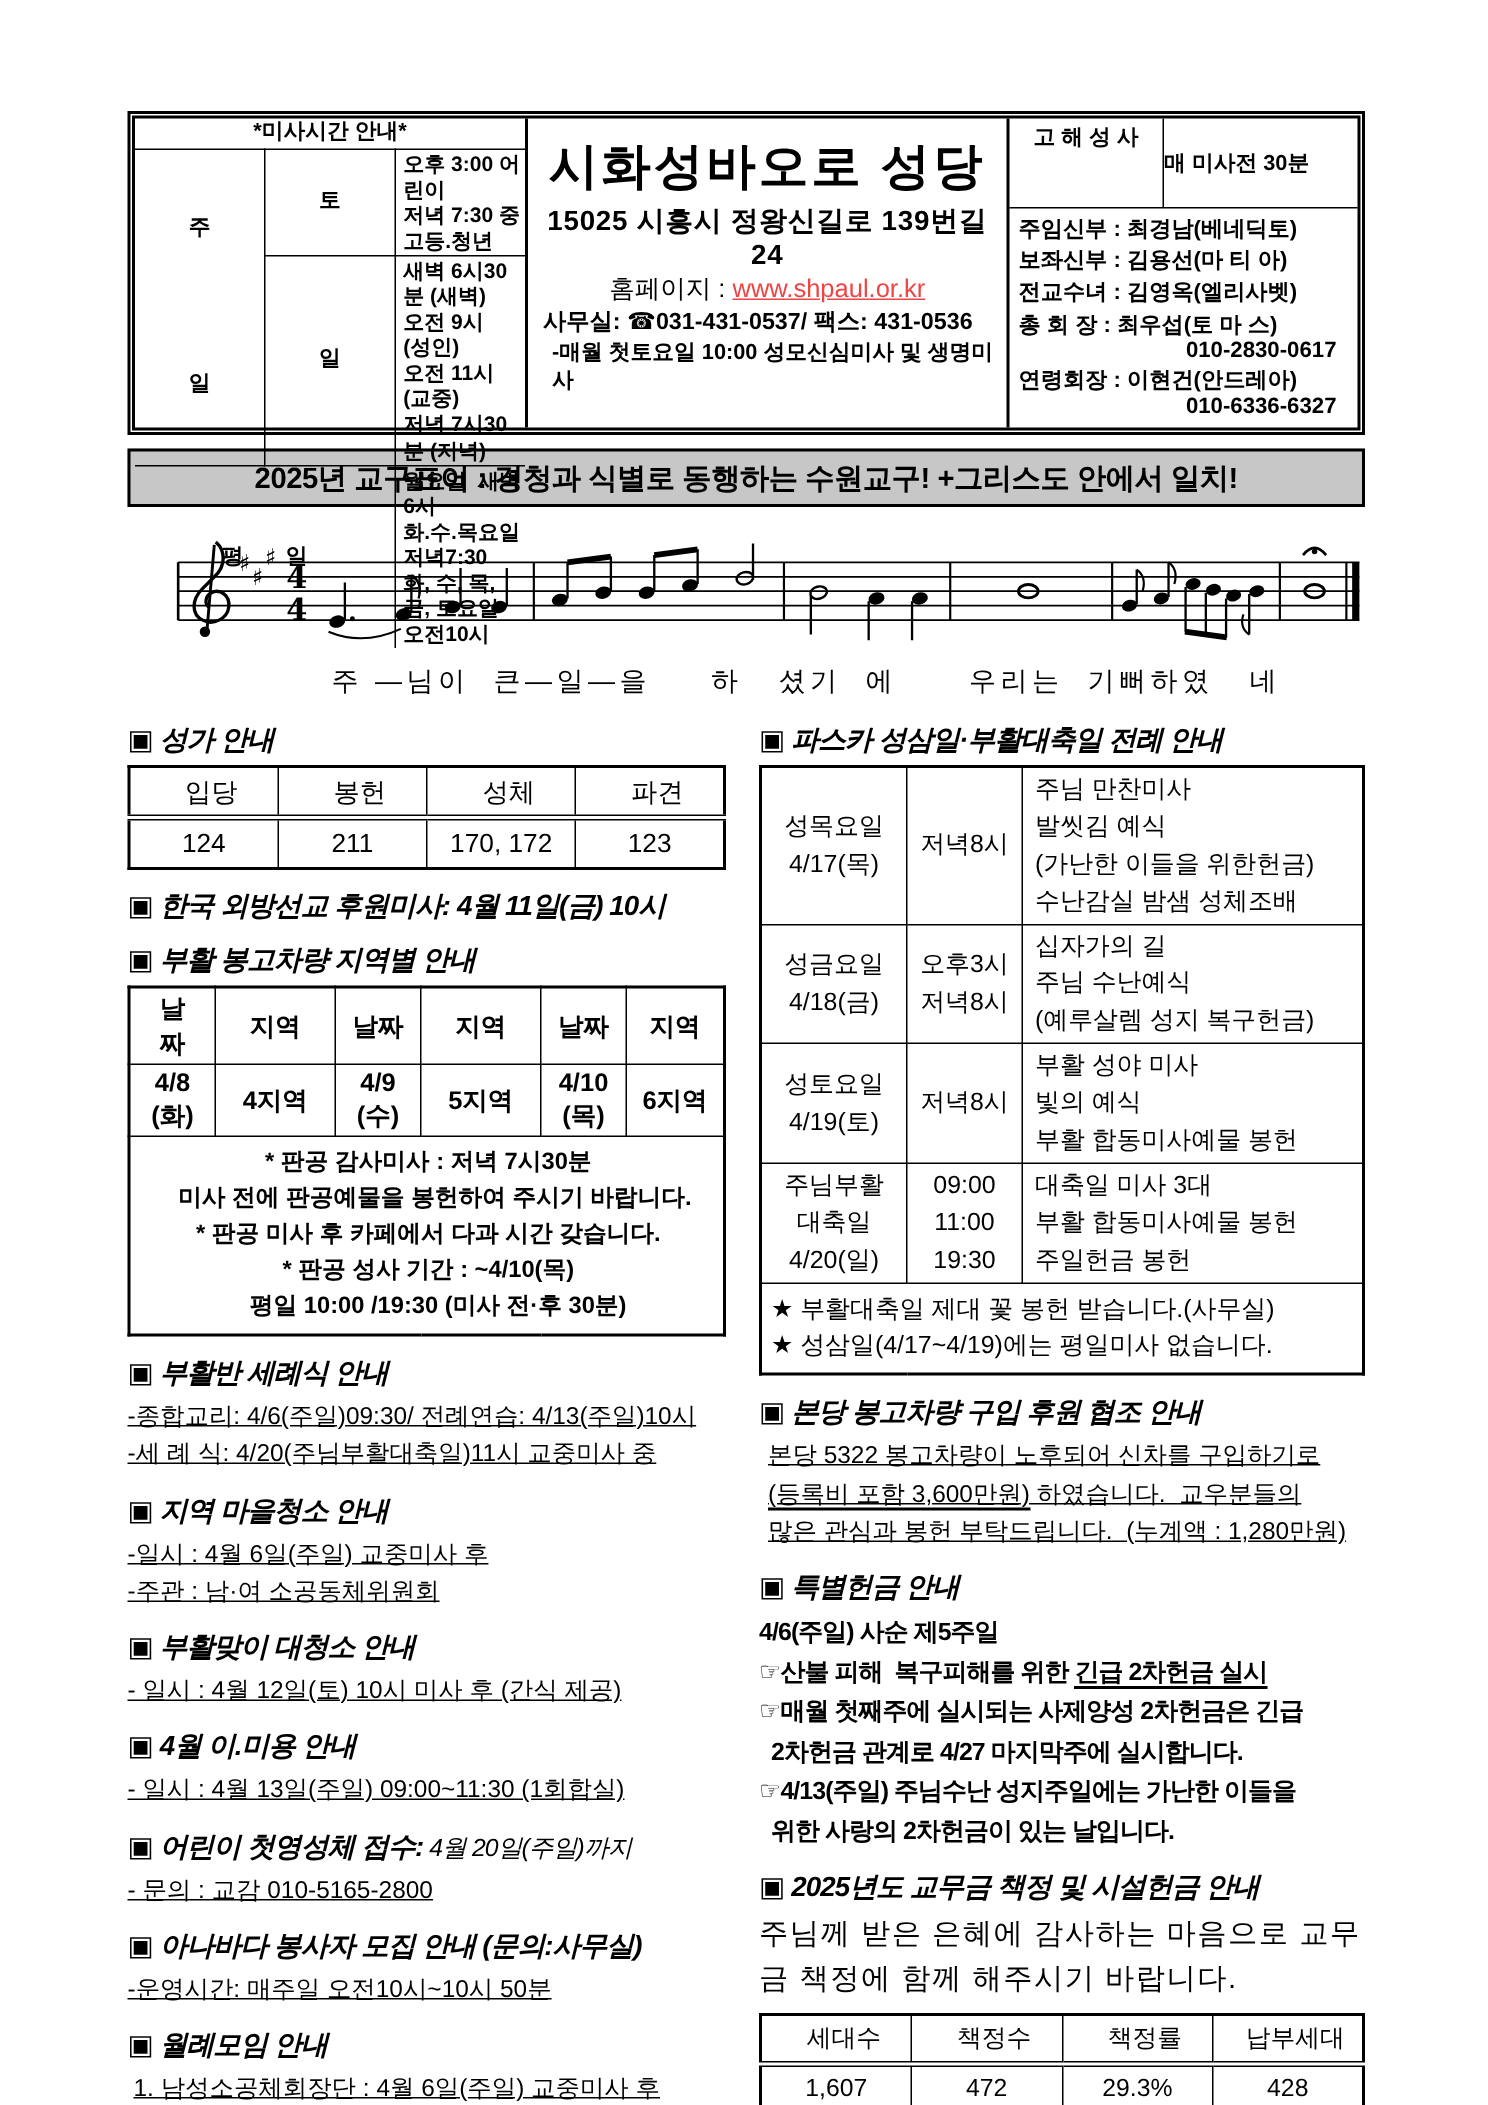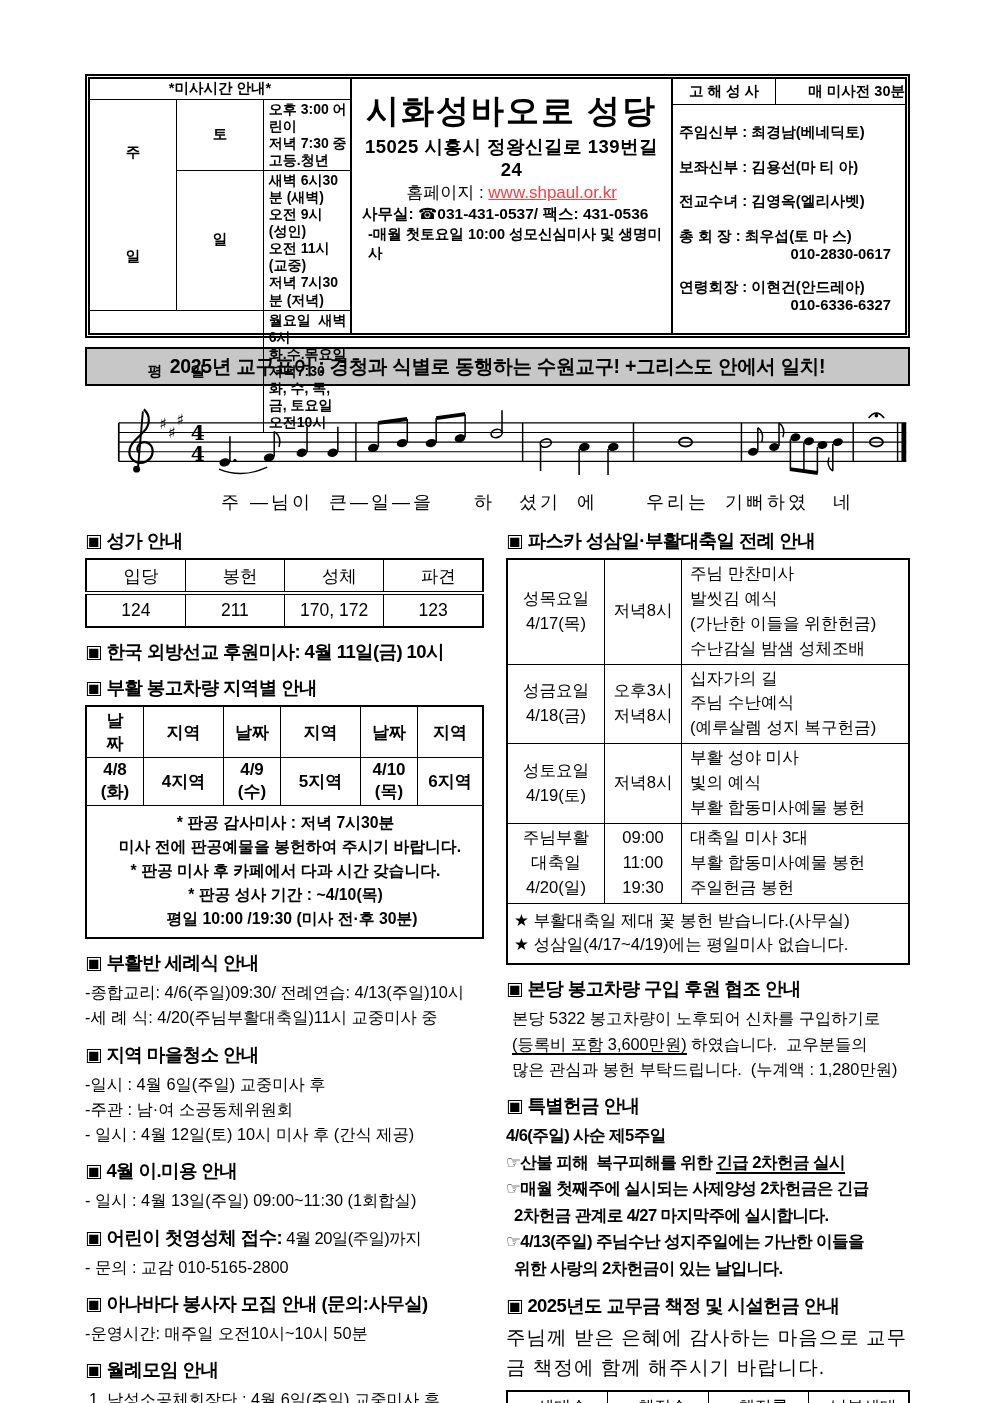--- a/index.html
+++ b/index.html
@@ -1,59 +1,59 @@
 <!DOCTYPE html>
 <html><head>
 <meta charset="utf-8">
 <style>
   html,body{margin:0;padding:0;background:#fff;}
   body{font-family:"Liberation Sans","DejaVu Sans",sans-serif;color:#000;}
   .page{width:992px;min-height:1403px;box-sizing:border-box;padding:74px 82px 20px 85px;position:relative;}
 
   
-  .masthead{border:5px double #000;display:flex;height:264px;box-sizing:border-box;}
+  .masthead{border:5px double #000;display:flex;height:216px;box-sizing:border-box;}
   .mass-box{width:262px;border-right:2px solid #000;box-sizing:border-box;}
   .mt{border-collapse:collapse;width:100%;height:100%;table-layout:fixed;}
   .mt td{border:1.5px solid #000;text-align:center;font-weight:bold;font-size:14.5px;line-height:1.22;padding:1px 2px;vertical-align:middle;}
   .mt tr:first-child td{border-top:none;}
   .mt td:first-child{border-left:none;}
   .mt tr td:last-child{border-right:none;}
   .mt tr:last-child td{border-bottom:none;}
   .mt .times{text-align:left;padding-left:5px;white-space:pre-wrap;font-size:14px;}
   .mt .daycol{width:44px;}
   .vstack{display:flex;flex-direction:column;justify-content:space-around;height:100%;align-items:center;}
   .center-box{flex:1;box-sizing:border-box;border-right:2px solid #000;padding:6px 4px;text-align:center;display:flex;flex-direction:column;}
   .church-name{font-size:33px;font-weight:bold;letter-spacing:2px;margin-top:4px;}
   .church-addr{font-size:18.5px;letter-spacing:0.5px;font-weight:bold;}
   .homepage{font-size:17px;}
   .homepage a{color:#ef4444;text-decoration:underline;}
   .office-line{font-size:15.5px;font-weight:bold;text-align:left;padding-left:6px;}
   .first-sat{font-size:14.5px;font-weight:bold;text-align:left;padding-left:12px;padding-bottom:4px;}
   .clergy-box{width:232px;box-sizing:border-box;display:flex;flex-direction:column;font-weight:bold;}
   .clergy-head{display:flex;border-bottom:1.5px solid #000;font-size:14.5px;}
   .clergy-head .c1{width:44%;border-right:1.5px solid #000;text-align:center;padding:3px 0;}
-  .clergy-head .c2{flex:1;text-align:right;padding:3px 0;}
+  .clergy-head .c2{flex:1;text-align:left;padding:20px 0;}
   .clergy-list{flex:1;display:flex;flex-direction:column;justify-content:space-evenly;padding:2px 4px 4px 6px;font-size:14.8px;}
   .clergy-item .ph{text-align:right;padding-right:10px;}
 
   
   .banner{margin-top:9px;border:2px solid #000;background:#c7c7c7;text-align:center;font-weight:bold;font-size:19.5px;padding:4px 0;letter-spacing:-0.3px;}
 
   
   .music{margin:14px 0 2px 28px;}
   .music svg{display:block;}
   .lyrics{white-space:pre;font-size:18px;letter-spacing:3px;padding-left:108px;margin-top:-2px;}
 
   
   .cols{display:flex;gap:22px;margin-top:12px;}
   .col-l{width:399px;flex:none;}
   .col-r{flex:1;min-width:0;}
-  .h{font-weight:bold;font-size:18.5px;margin:11px 0 5px;letter-spacing:-0.6px;}
+  .h{font-weight:bold;font-size:18.5px;margin:11px 0 5px;letter-spacing:-0.6px;font-style:italic;}
   .h:first-child{margin-top:2px;}
-  .body-line{font-size:16.3px;line-height:1.55;}
+  .body-line{font-size:16.3px;line-height:1.55;text-decoration:underline;}
   .lines{white-space:pre-wrap;}
 
   table.tbl{border-collapse:collapse;width:100%;border:2.2px solid #000;table-layout:fixed;}
   table.tbl td{border:1.4px solid #000;text-align:center;vertical-align:middle;padding:2px 2px;}
   tr.dbl td{border-bottom:4px double #000;padding-left:12px;}
 
   .hymn-tbl td{font-size:17.5px;height:27px;}
   .pan-tbl td{font-size:17px;font-weight:bold;}
   .pan-tbl .hd td{height:46px;}
   .pan-tbl .notes-cell{text-align:center;font-size:15.8px;padding:5px 4px 6px 6px;line-height:1.52;}
@@ -317,20 +317,21 @@
         </table>
 
       <div class="h">▣ 부활반 세례식 안내</div>
       <div class="body-line lines">-종합교리: 4/6(주일)09:30/ 전례연습: 4/13(주일)10시
 -세 례 식: 4/20(주님부활대축일)11시 교중미사 중</div>
 
       <div class="h">▣ 지역 마을청소 안내</div>
       <div class="body-line lines">-일시 : 4월 6일(주일) 교중미사 후
 -주관 : 남·여 소공동체위원회</div>
 
+      <div class="h">▣ 부활맞이 대청소 안내</div>
       <div class="body-line lines">- 일시 : 4월 12일(토) 10시 미사 후 (간식 제공)</div>
 
       <div class="h">▣ 4월 이.미용 안내</div>
       <div class="body-line lines">- 일시 : 4월 13일(주일) 09:00~11:30 (1회합실)</div>
 
       <div class="h"><span>▣ 어린이 첫영성체 접수:</span><span style="font-weight:normal;font-size:16.5px;"> 4월 20일(주일)까지</span></div>
       <div class="body-line lines">- 문의 : 교감 010-5165-2800</div>
 
       <div class="h">▣ 아나바다 봉사자 모집 안내 (문의:사무실)</div>
       <div class="body-line lines">-운영시간: 매주일 오전10시~10시 50분</div>

